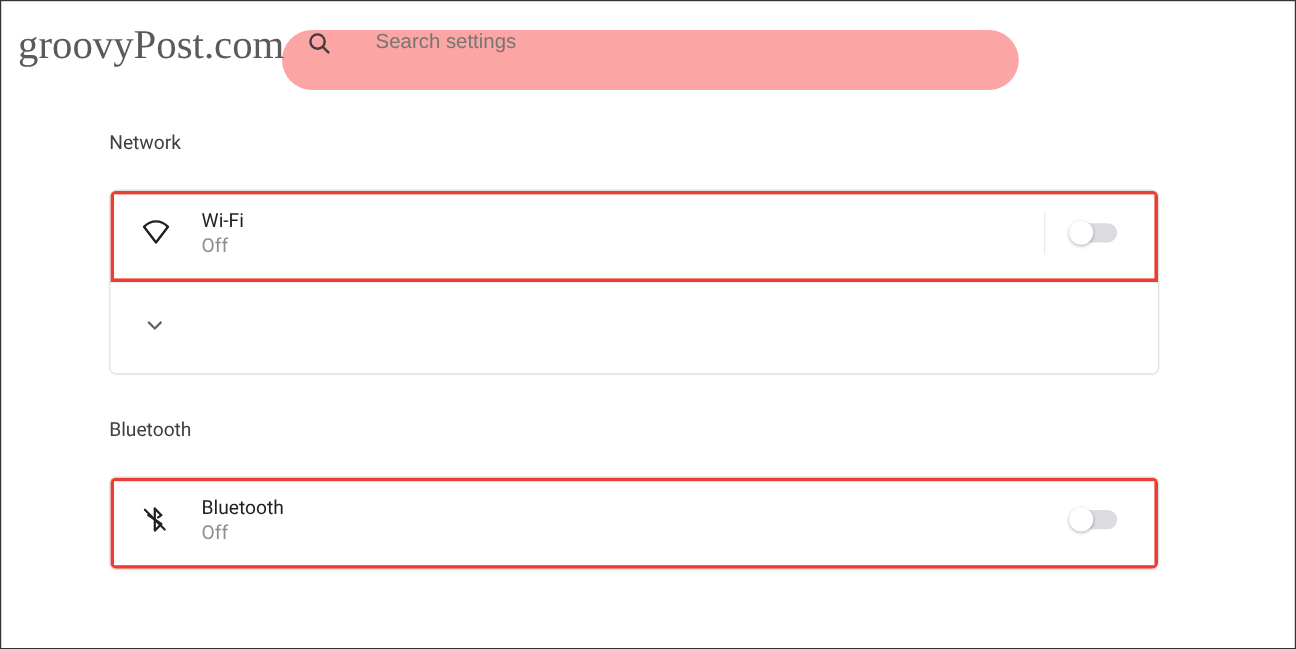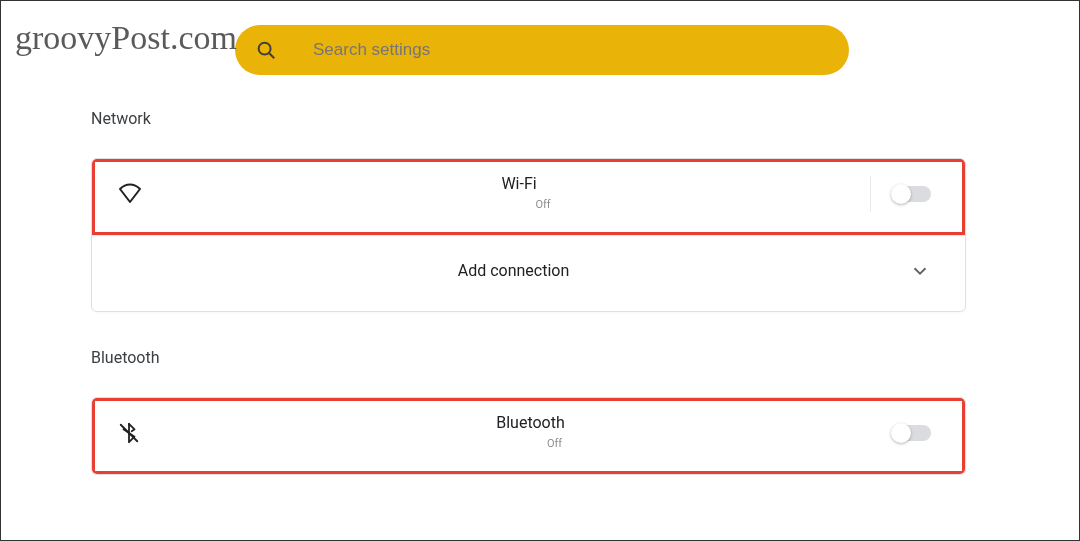--- a/index.html
+++ b/index.html
@@ -20,24 +20,24 @@
       font-size: 34px;
       color: #5a5a5a;
       z-index: 100;
     }
     .search-container {
       position: absolute;
       top: 24px;
       left: 234px;
       width: 614px;
       height: 50px;
-      background: #eab308;
+      background: #fca5a5;
       border-radius: 25px;
       display: flex;
-      align-items: center;
+      align-items: flex-start;
       padding: 0 20px;
     }
     .search-container .icon-search {
       margin-right: 36px;
       display: flex;
       align-items: center;
     }
     .search-input {
       border: none;
       background: transparent;
@@ -67,21 +67,20 @@
       border-radius: 6px;
       overflow: hidden;
       box-shadow: 0 1px 2px rgba(0,0,0,0.03);
     }
     .row {
       display: flex;
       align-items: center;
       min-height: 76px;
       padding: 10px 34px 16px 26px;
       position: relative;
-      text-align: center;
     }
     .row-divider {
       border-top: 1px solid #e8eaed;
     }
     .row .icon-slot {
       width: 40px;
       display: flex;
       align-items: center;
       justify-content: flex-start;
       margin-right: 10px;
@@ -91,24 +90,23 @@
       display: flex;
       flex-direction: column;
       justify-content: center;
     }
     .row .primary-text {
       font-size: 16px;
       color: #202124;
       line-height: 22px;
     }
     .row .secondary-text {
-      font-size: 11px;
+      font-size: 16px;
       color: #8e8e8e;
       line-height: 20px;
-      margin-left: 48px;
     }
     .toggle {
       width: 38px;
       height: 16px;
       background: #dadce0;
       border-radius: 8px;
       position: relative;
       cursor: pointer;
     }
     .toggle .knob {
@@ -171,23 +169,20 @@
         <div class="primary-text">Wi-Fi</div>
         <div class="secondary-text">Off</div>
       </div>
       <div class="divider-vert"></div>
       <div class="toggle">
         <div class="knob"></div>
       </div>
     </div>
 
     <div class="row row-divider">
-      <div class="text-slot">
-        <div class="primary-text">Add connection</div>
-      </div>
       <span class="chevron-down">
         <svg width="22" height="22" viewBox="0 0 24 24" fill="none" stroke="#5f6368" stroke-width="2">
           <polyline points="6 9 12 15 18 9"></polyline>
         </svg>
       </span>
     </div>
   </div>
 
   <div class="section2">
     <div class="section-header">Bluetooth</div>

